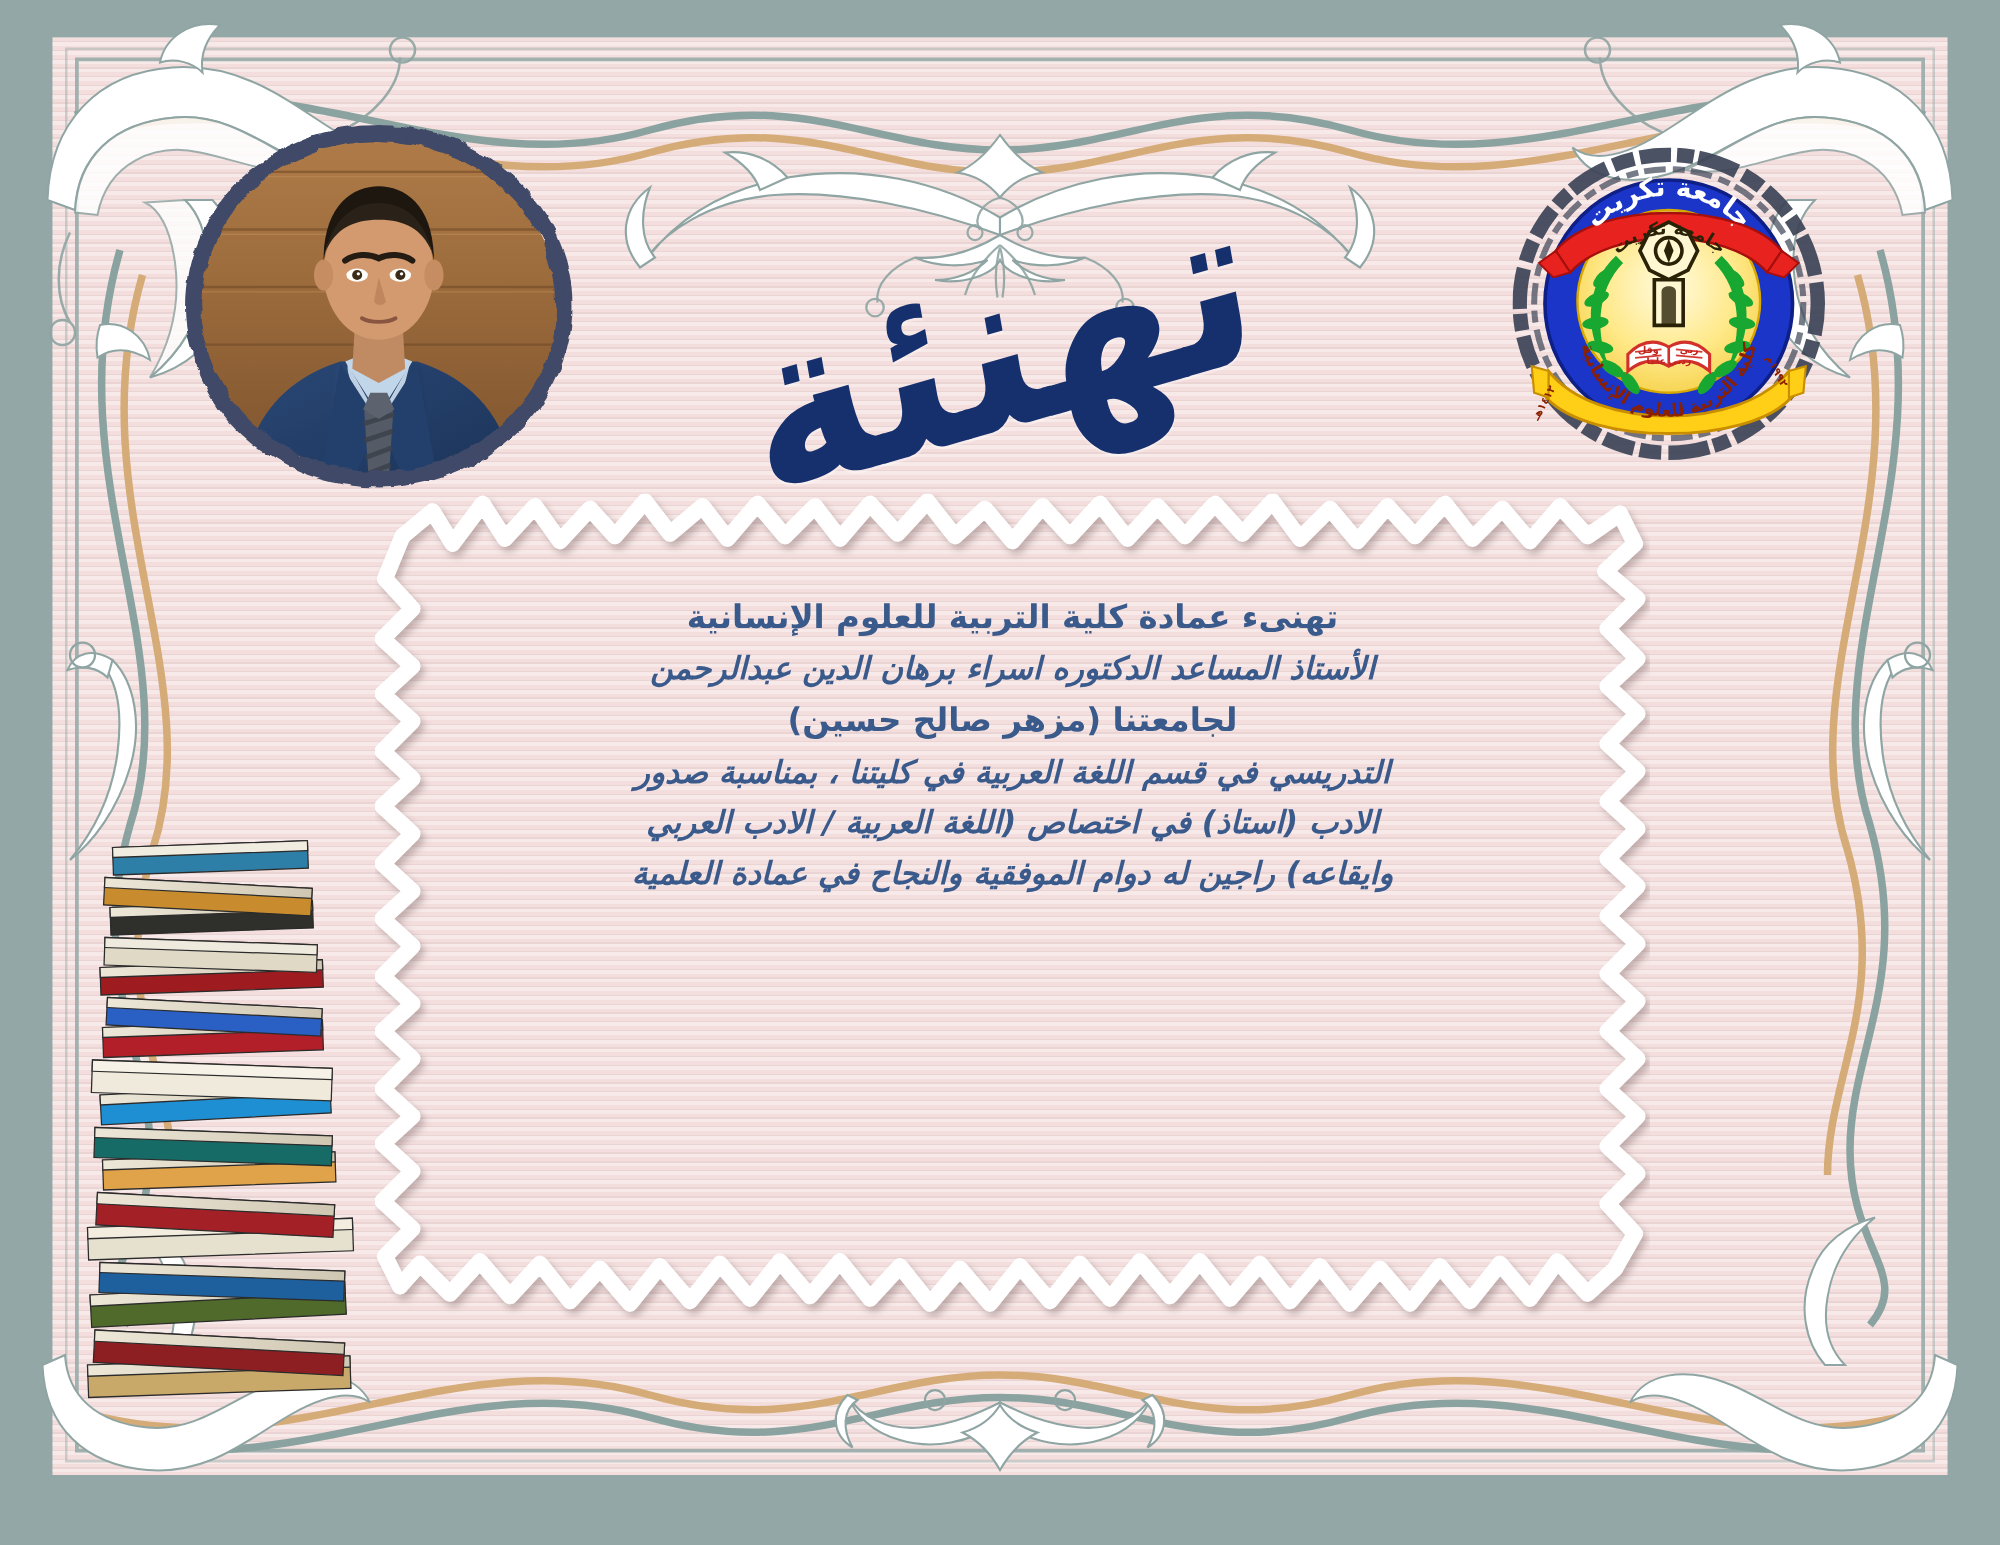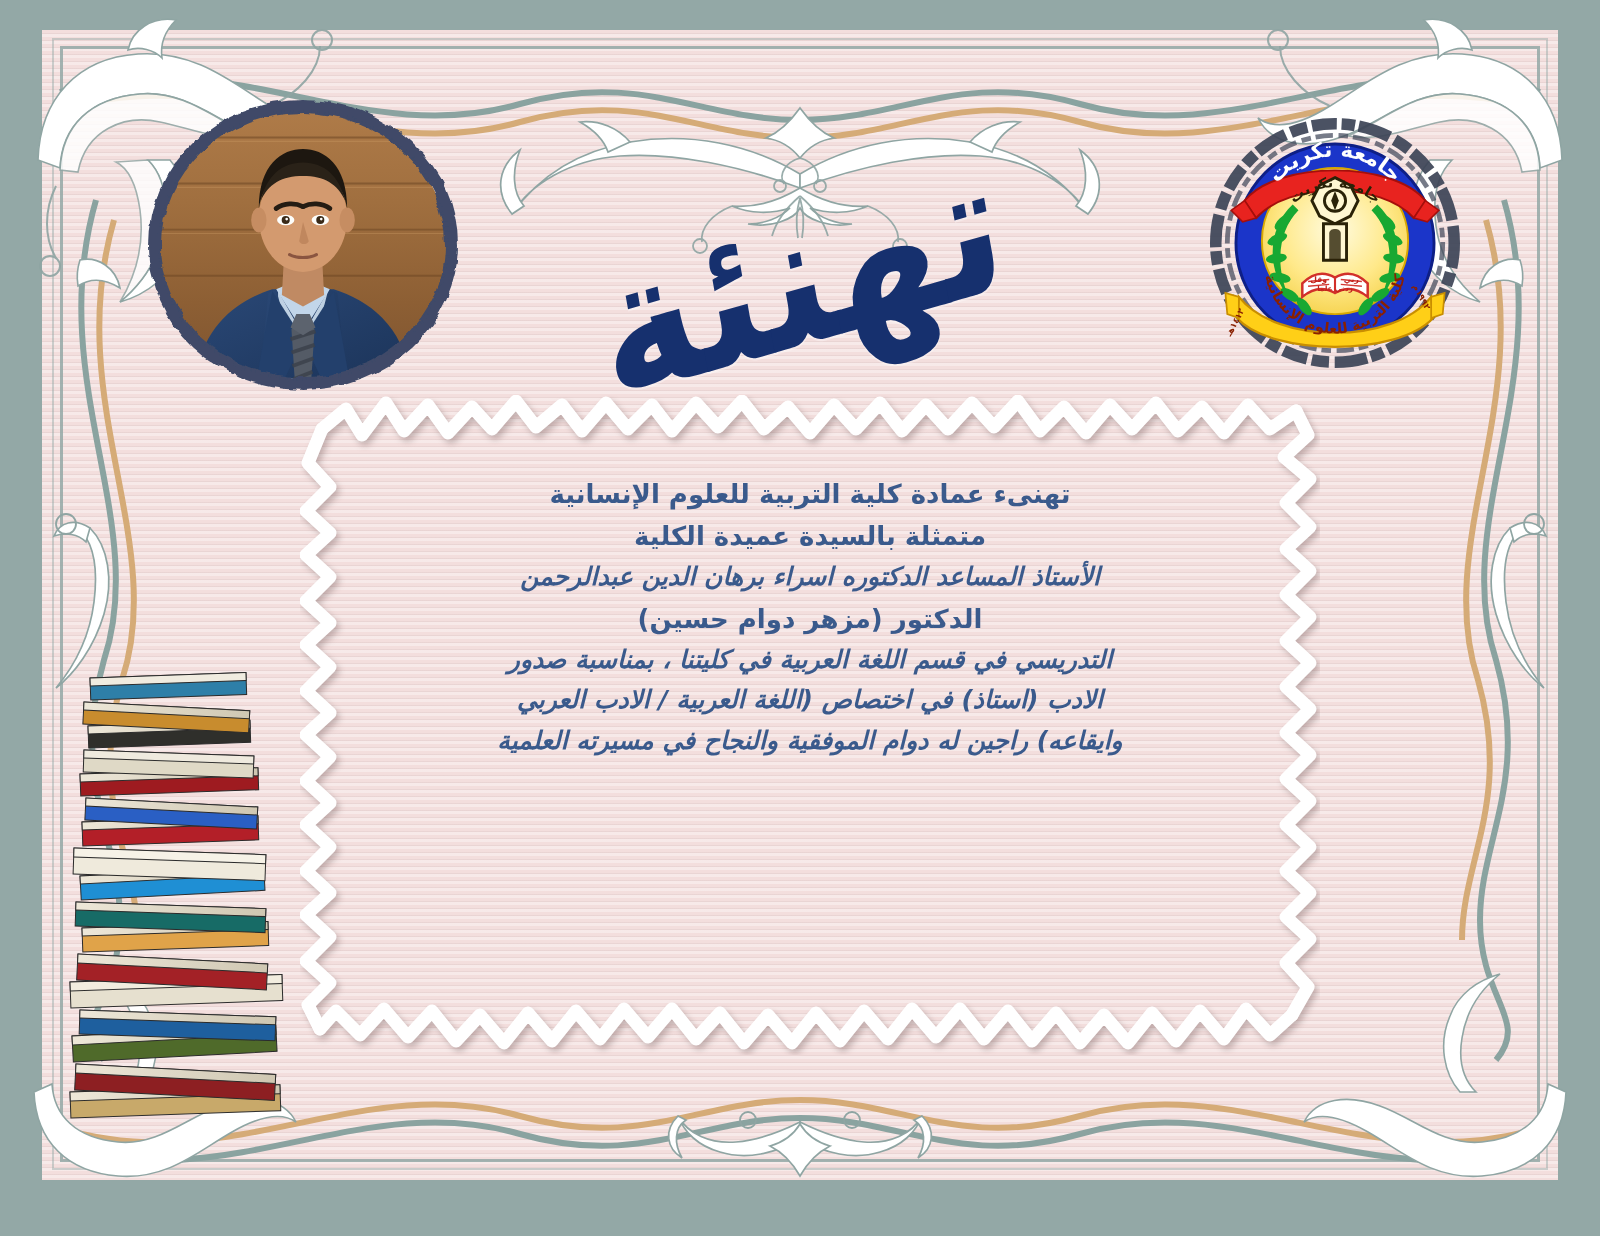--- a/index.html
+++ b/index.html
@@ -592,22 +592,21 @@
 
           <path d="M20,634 L8,610 L30,588 L6,566 L30,542 L6,520 L30,498 L6,476 L30,452
                    L6,430 L30,408 L6,386 L30,362 L6,340 L30,318 L6,296 L30,272 L6,250
                    L30,228 L6,206 L30,182 L6,160 L30,138 L6,116 L30,92 L8,68 L22,34"></path>
         </g>
       </svg>
     </div>
 
     <div class="panel-text">
       <div class="ln">تهنىء عمادة كلية التربية للعلوم الإنسانية</div>
-      <div class="ln">متمثلة بالسيدة عميدة الكلية</div>
       <div class="ln small">الأستاذ المساعد الدكتوره اسراء برهان الدين عبدالرحمن</div>
-      <div class="ln">الدكتور (مزهر دوام حسين)</div>
+      <div class="ln">لجامعتنا (مزهر صالح حسين)</div>
       <div class="ln small">التدريسي في قسم اللغة العربية في كليتنا ، بمناسبة صدور</div>
       <div class="ln small">الادب (استاذ) في اختصاص (اللغة العربية / الادب العربي</div>
-      <div class="ln small">وايقاعه) راجين له دوام الموفقية والنجاح في مسيرته العلمية</div>
+      <div class="ln small">وايقاعه) راجين له دوام الموفقية والنجاح في عمادة العلمية</div>
     </div>
   </div>
 
 </div>
 
 </body></html>

